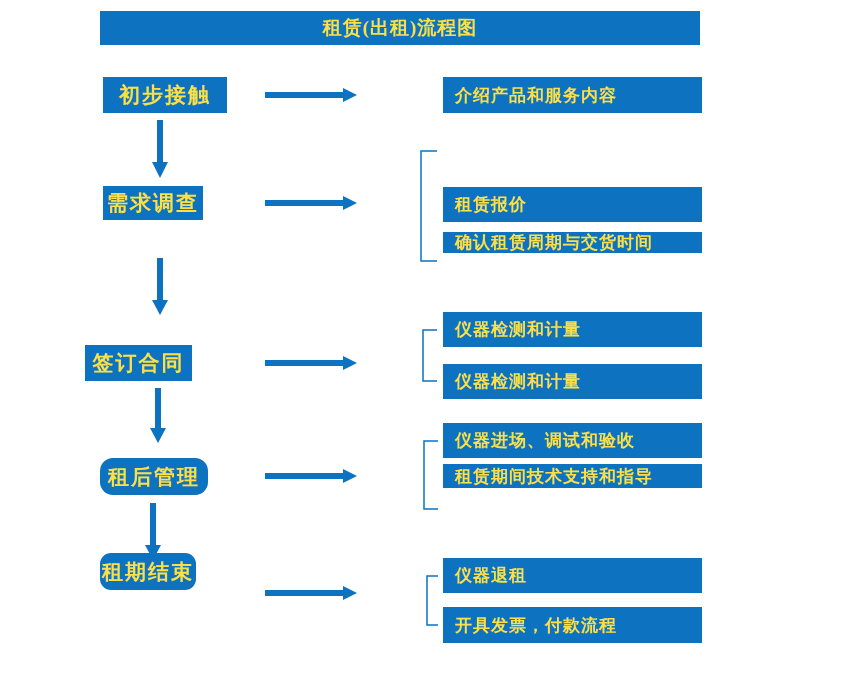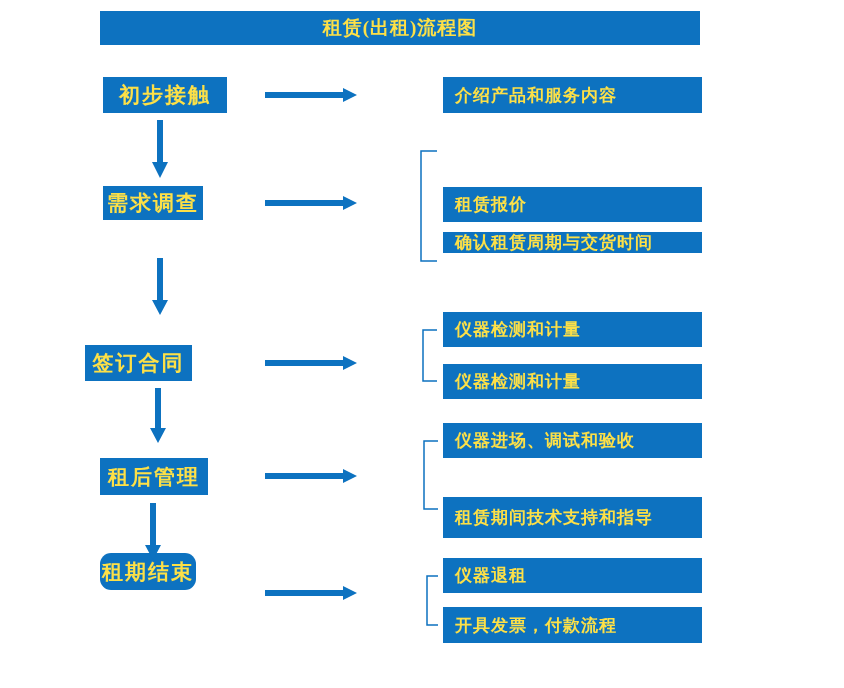--- a/index.html
+++ b/index.html
@@ -36,31 +36,31 @@
   .detail {
     left: 443px; width: 259px;
     padding-left: 12px;
     font-size: 17px;
     letter-spacing: 1px;
   }
   
   .s1 { left: 103px; top: 77px;  width: 124px; height: 36px; }
   .s2 { left: 103px; top: 186px; width: 100px; height: 34px; }
   .s3 { left: 85px; top: 345px; width: 107px; height: 36px; }
-  .s4 { left: 100px; top: 458px; width: 108px; height: 37px; }
+  .s4 { left: 100px; top: 458px; width: 108px; height: 37px; border-radius: 13px; }
   .s5 { left: 100px; top: 553px; width: 96px; height: 37px; border-radius: 11px; }
   
   .d1  { top: 77px;  height: 36px; }
   .d2  { top: 133px; height: 35px; }
   .d3  { top: 187px; height: 35px; }
   .d4  { top: 232px; height: 21px; }
   .d5  { top: 312px; height: 35px; }
   .d6  { top: 364px; height: 35px; }
   .d7  { top: 423px; height: 35px; }
-  .d8  { top: 497px; height: 41px; }
+  .d8  { top: 464px; height: 24px; }
   .d9  { top: 558px; height: 35px; }
   .d10 { top: 607px; height: 36px; }
   .overlay {
     position: absolute;
     left: 0; top: 0;
     width: 844px; height: 688px;
     pointer-events: none;
   }
   .overlay .fillshape { fill: var(--accent); }
   .overlay .bracket {

